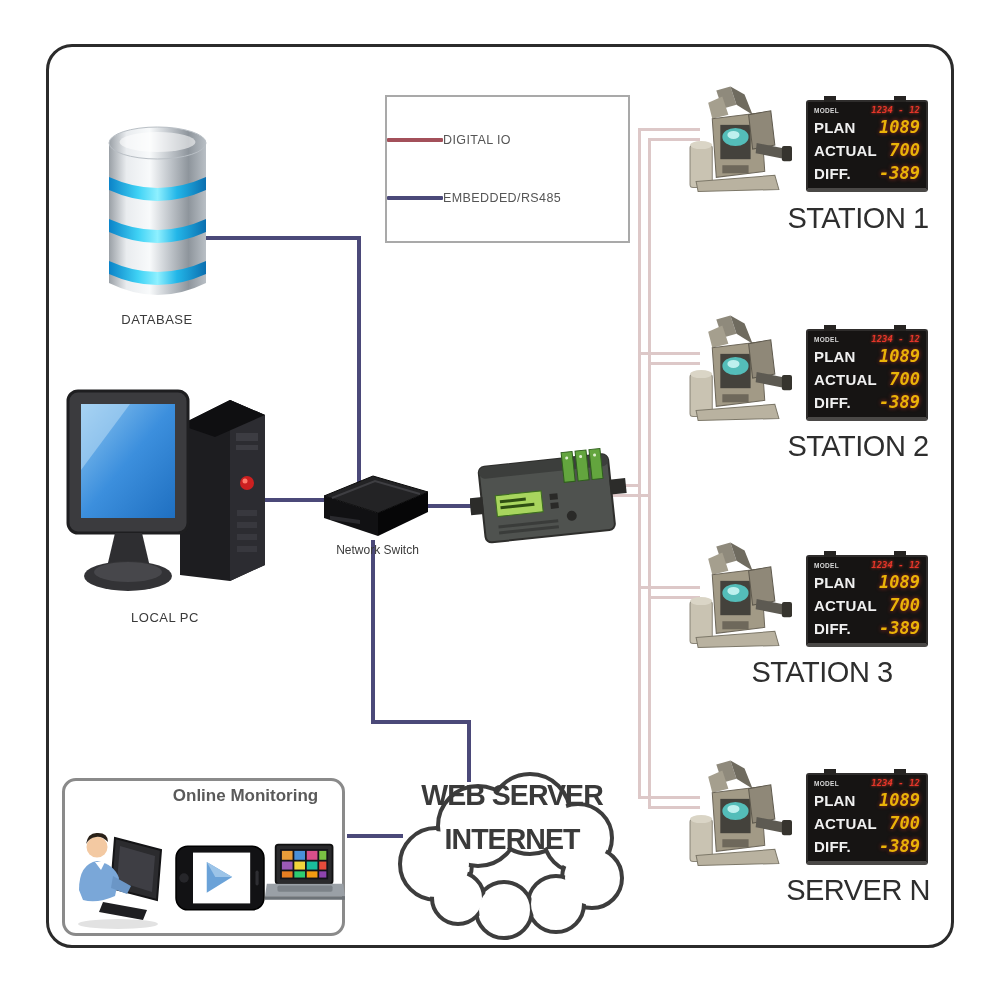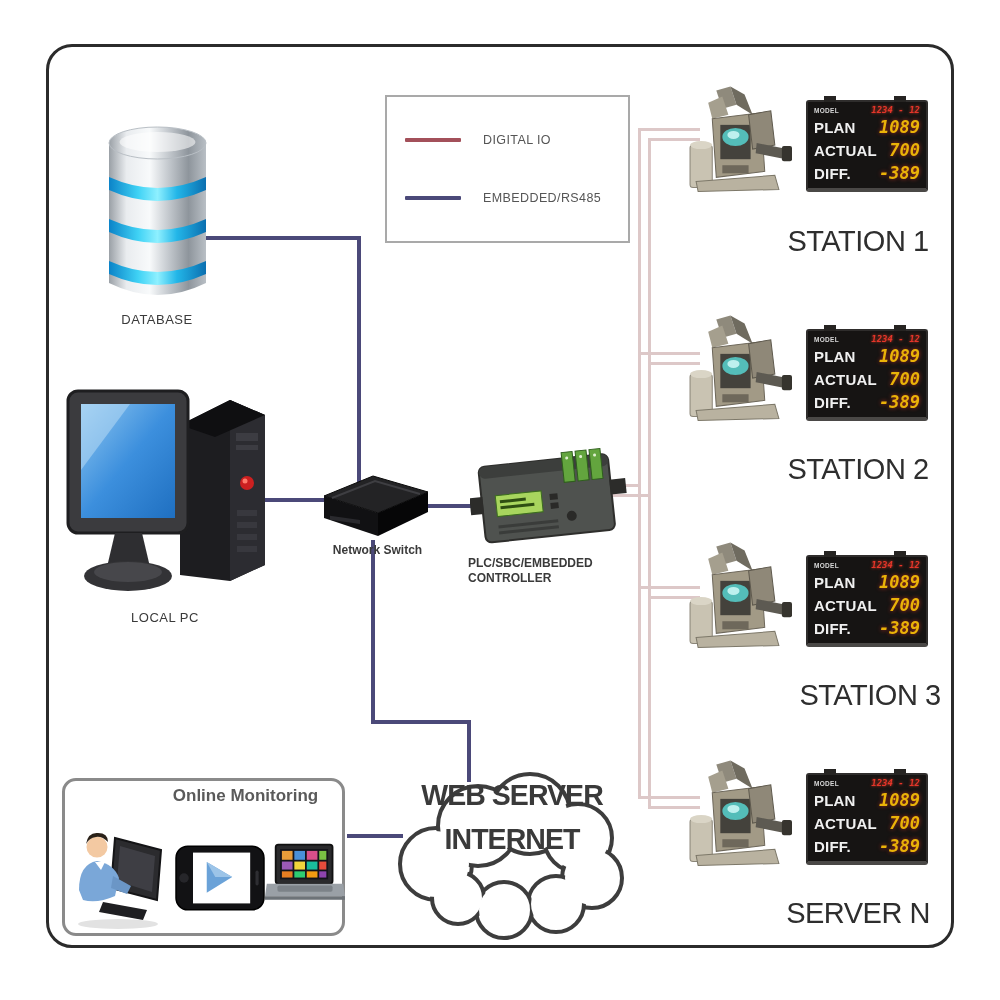--- a/index.html
+++ b/index.html
@@ -8,27 +8,27 @@
   .frame{position:absolute;left:46px;top:44px;width:902px;height:898px;
          border:3px solid #2b2b2b;border-radius:26px;background:#fff;}
   
   .line{position:absolute;z-index:1;}
   .line-b{background:#4b4979;}
   .line-p{background:#ddc8c8;}
   
   .node{position:absolute;z-index:2;}
   .nlabel{position:absolute;z-index:3;color:#3a3a3a;text-align:center;}
   .lbl-sm{font-size:13px;letter-spacing:.5px;}
-  .lbl-xs{font-size:12px;font-weight:bold;}
-  .station-label{font-size:29px;color:#2e2e2e;letter-spacing:-0.5px;white-space:nowrap;margin-top:23px;}
+  .lbl-xs{font-size:12px;}
+  .station-label{font-size:29px;color:#2e2e2e;letter-spacing:-0.5px;white-space:nowrap;}
   
   .legend{position:absolute;left:385px;top:95px;width:245px;height:148px;z-index:2;
           background:#fff;border:2px solid #a9a9a9;box-sizing:border-box;
           display:flex;flex-direction:column;justify-content:space-around;padding:14px 0;}
-  .legend-item{display:flex;align-items:center;gap:22px;padding-left:18px;}
+  .legend-item{display:flex;align-items:center;padding-left:0;}
   .legend-line{width:56px;height:4px;border-radius:1px;}
   .legend-text{font-size:12.5px;color:#555;letter-spacing:.4px;}
   
   .cloud-text{position:absolute;z-index:3;width:240px;text-align:center;
               font-size:30px;font-weight:700;color:#3a3a3a;letter-spacing:-1px;
               transform:scaleX(.95);}
   
   .om-panel{position:absolute;left:62px;top:778px;width:283px;height:158px;z-index:2;
             background:#fff;border:3px solid #8a8a8a;border-radius:14px;box-sizing:border-box;}
   .om-title{position:absolute;left:0;top:5px;width:100%;text-align:center;
@@ -167,24 +167,20 @@
       <rect x="30" y="61" width="34" height="3" fill="#2e4e12"></rect>
       <rect x="80" y="54" width="8" height="6" fill="#2a2a28"></rect>
       <rect x="80" y="63" width="8" height="6" fill="#2a2a28"></rect>
       <circle cx="100" cy="78" r="5" fill="#2a2a28"></circle>
       <rect x="26" y="80" width="60" height="3" fill="#3a3c3a"></rect>
       <rect x="26" y="86" width="60" height="3" fill="#3a3c3a"></rect>
       <rect x="0" y="50" width="13" height="17" fill="#2c2c2a"></rect>
       <rect x="141" y="46" width="16" height="15" fill="#2c2c2a"></rect>
     </g>
   </svg>
-  <div class="nlabel lbl-xs" style="left:468px;top:556px;width:165px;text-align:left;line-height:1.25">
-    <div>PLC/SBC/EMBEDDED</div>
-    <div>CONTROLLER</div>
-  </div>
 
   <svg class="node" style="left:378px;top:742px" width="260" height="200" viewBox="0 0 260 200">
     <g stroke="#3d3d3d" stroke-width="4" fill="#ffffff">
       <circle cx="58" cy="122" r="36"></circle>
         <circle cx="100" cy="84" r="40"></circle>
       <circle cx="152" cy="72" r="40"></circle>
         <circle cx="200" cy="96" r="34"></circle>
       <circle cx="214" cy="136" r="30"></circle>
         <circle cx="178" cy="162" r="28"></circle>
       <circle cx="126" cy="168" r="28"></circle>
@@ -389,15 +385,15 @@
       <span class="b-value">700</span>
     </div>
     <div class="b-row b-main">
       <span class="b-label">DIFF.</span>
       <span class="b-value">-389</span>
     </div>
   </div>
 
   <div class="nlabel station-label" style="left:758px;top:202px;width:200px">STATION 1</div>
   <div class="nlabel station-label" style="left:758px;top:430px;width:200px">STATION 2</div>
-  <div class="nlabel station-label" style="left:770px;top:656px;width:200px">STATION 3</div>
+  <div class="nlabel station-label" style="left:722px;top:656px;width:200px">STATION 3</div>
   <div class="nlabel station-label" style="left:758px;top:874px;width:200px">SERVER N</div>
 </div>
 
 </body></html>

